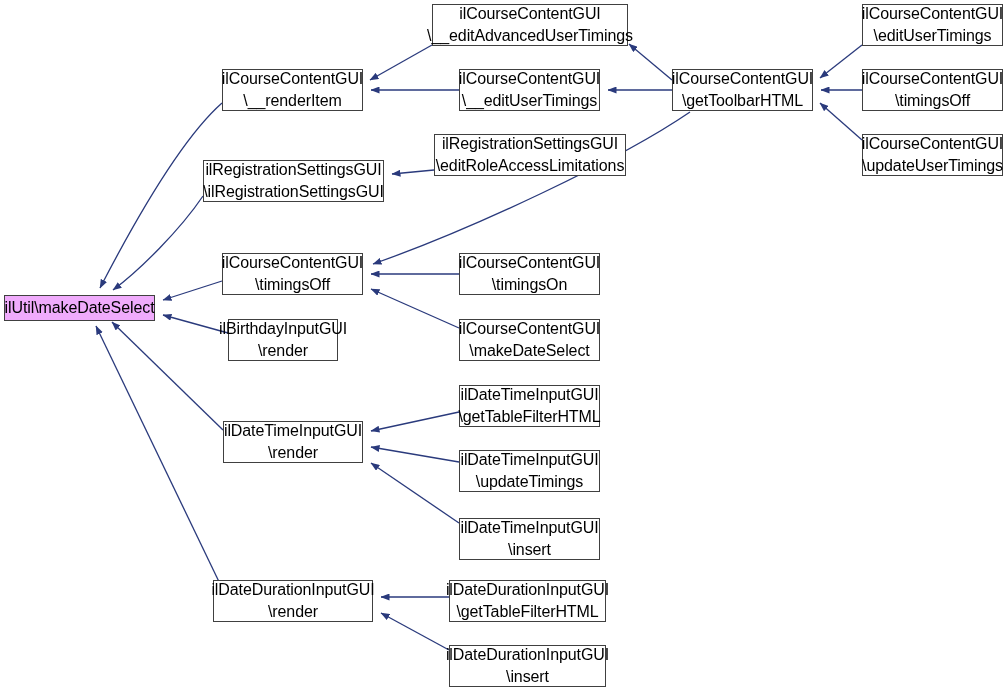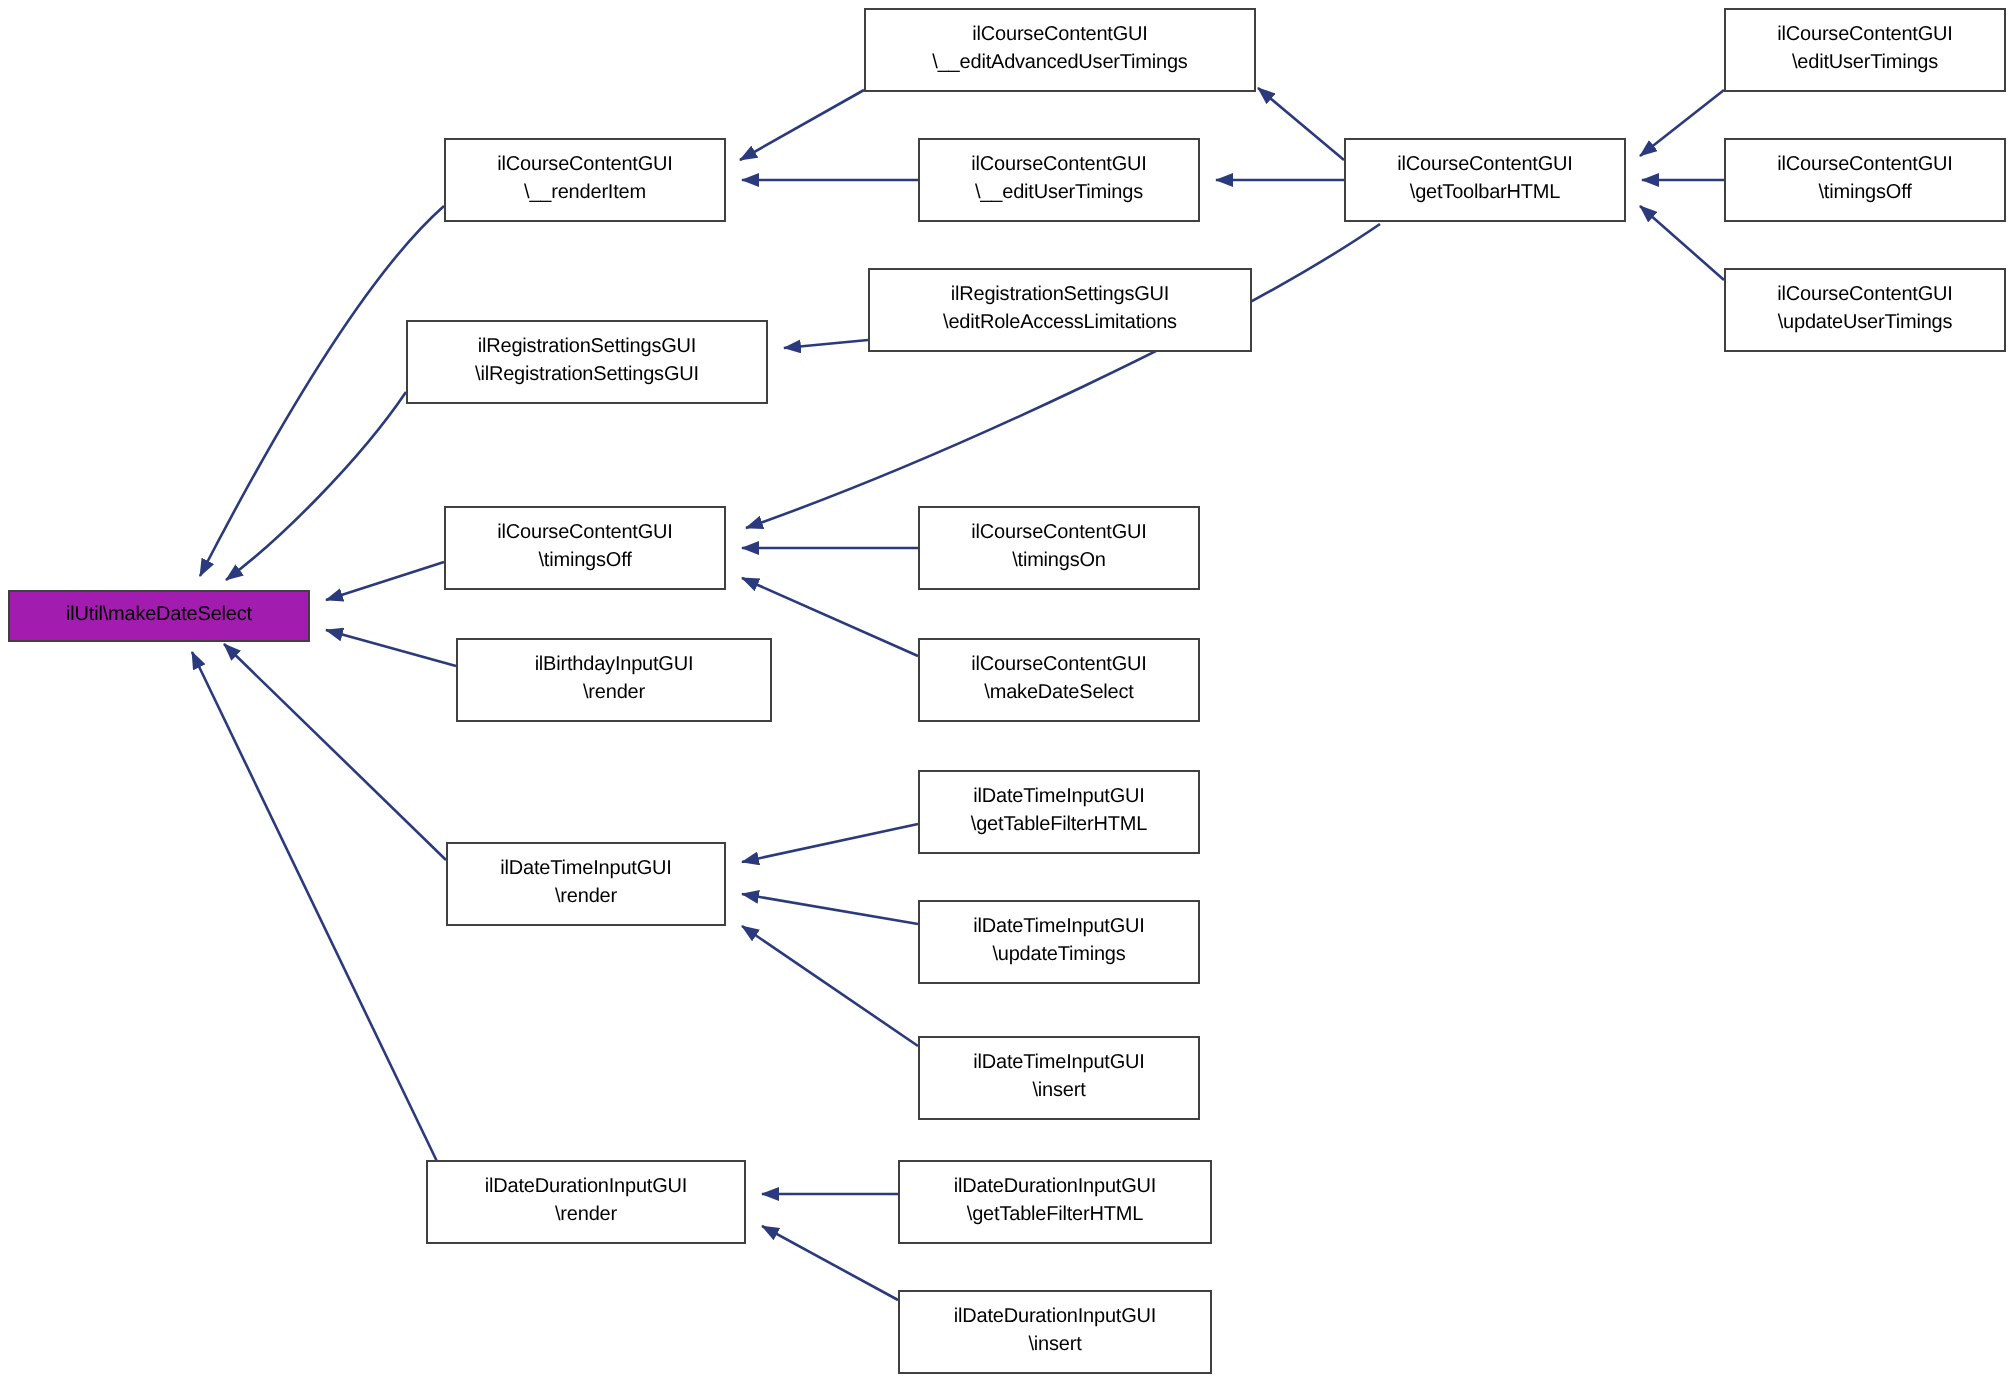--- a/index.html
+++ b/index.html
@@ -28,28 +28,28 @@
     position: absolute;
     box-sizing: border-box;
     border: 1px solid #404040;
     background: #ffffff;
     color: #000000;
     display: flex;
     flex-direction: column;
     align-items: center;
     justify-content: center;
     text-align: center;
-    font-size: 10px;
+    font-size: 16px;
     line-height: 1.36;
     letter-spacing: -0.1px;
     white-space: nowrap;
     z-index: 2;
   }
   .node.root {
-    background: #a21caf;
+    background: #f0abfc;
     border: 1px solid #404040;
     justify-content: center;
   }
   .node .ln {
     display: block;
   }
 </style>
 </head>
 <body>
 
@@ -130,21 +130,21 @@
         <span class="ln">\timingsOff</span>
       </div>
       <div class="node" style="left: 459px; top: 253px; width: 141px; height: 42px;">
         <span class="ln">ilCourseContentGUI</span>
         <span class="ln">\timingsOn</span>
       </div>
       <div class="node" style="left: 459px; top: 319px; width: 141px; height: 42px;">
         <span class="ln">ilCourseContentGUI</span>
         <span class="ln">\makeDateSelect</span>
       </div>
-      <div class="node" style="left: 228px; top: 319px; width: 158px; height: 42px;">
+      <div class="node" style="left: 228px; top: 319px; width: 110px; height: 42px;">
         <span class="ln">ilBirthdayInputGUI</span>
         <span class="ln">\render</span>
       </div>
       <div class="node" style="left: 223px; top: 421px; width: 140px; height: 42px;">
         <span class="ln">ilDateTimeInputGUI</span>
         <span class="ln">\render</span>
       </div>
       <div class="node" style="left: 459px; top: 385px; width: 141px; height: 42px;">
         <span class="ln">ilDateTimeInputGUI</span>
         <span class="ln">\getTableFilterHTML</span>

